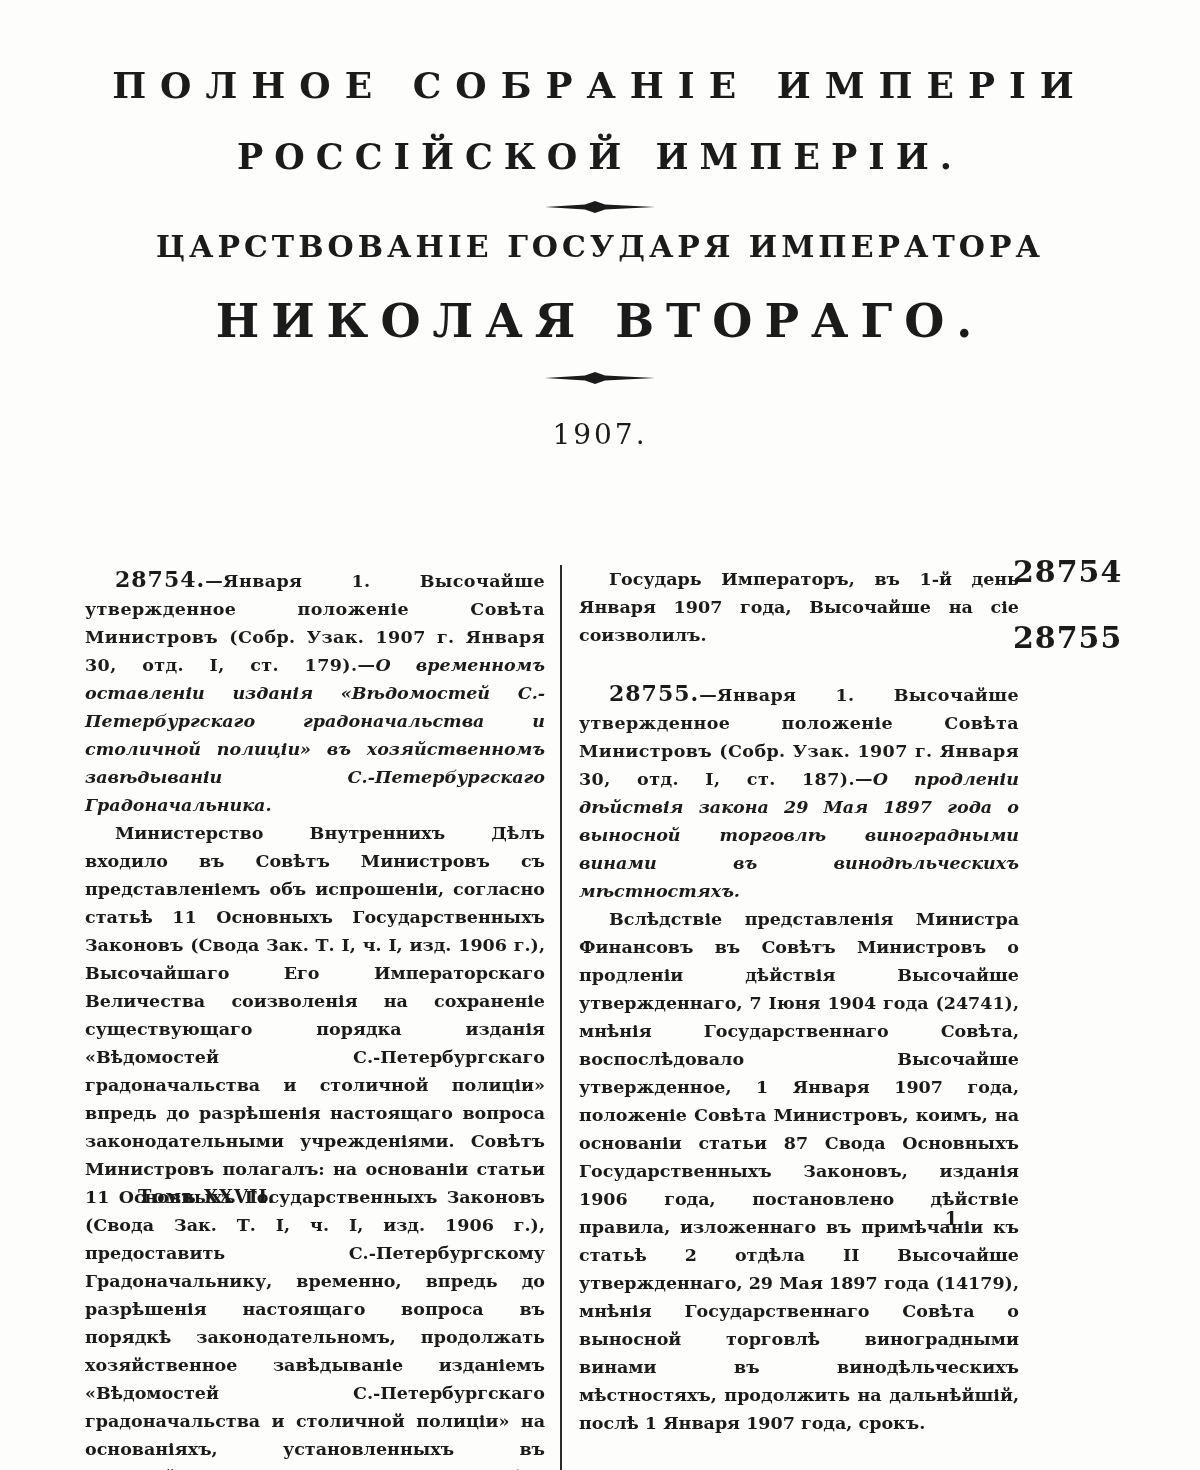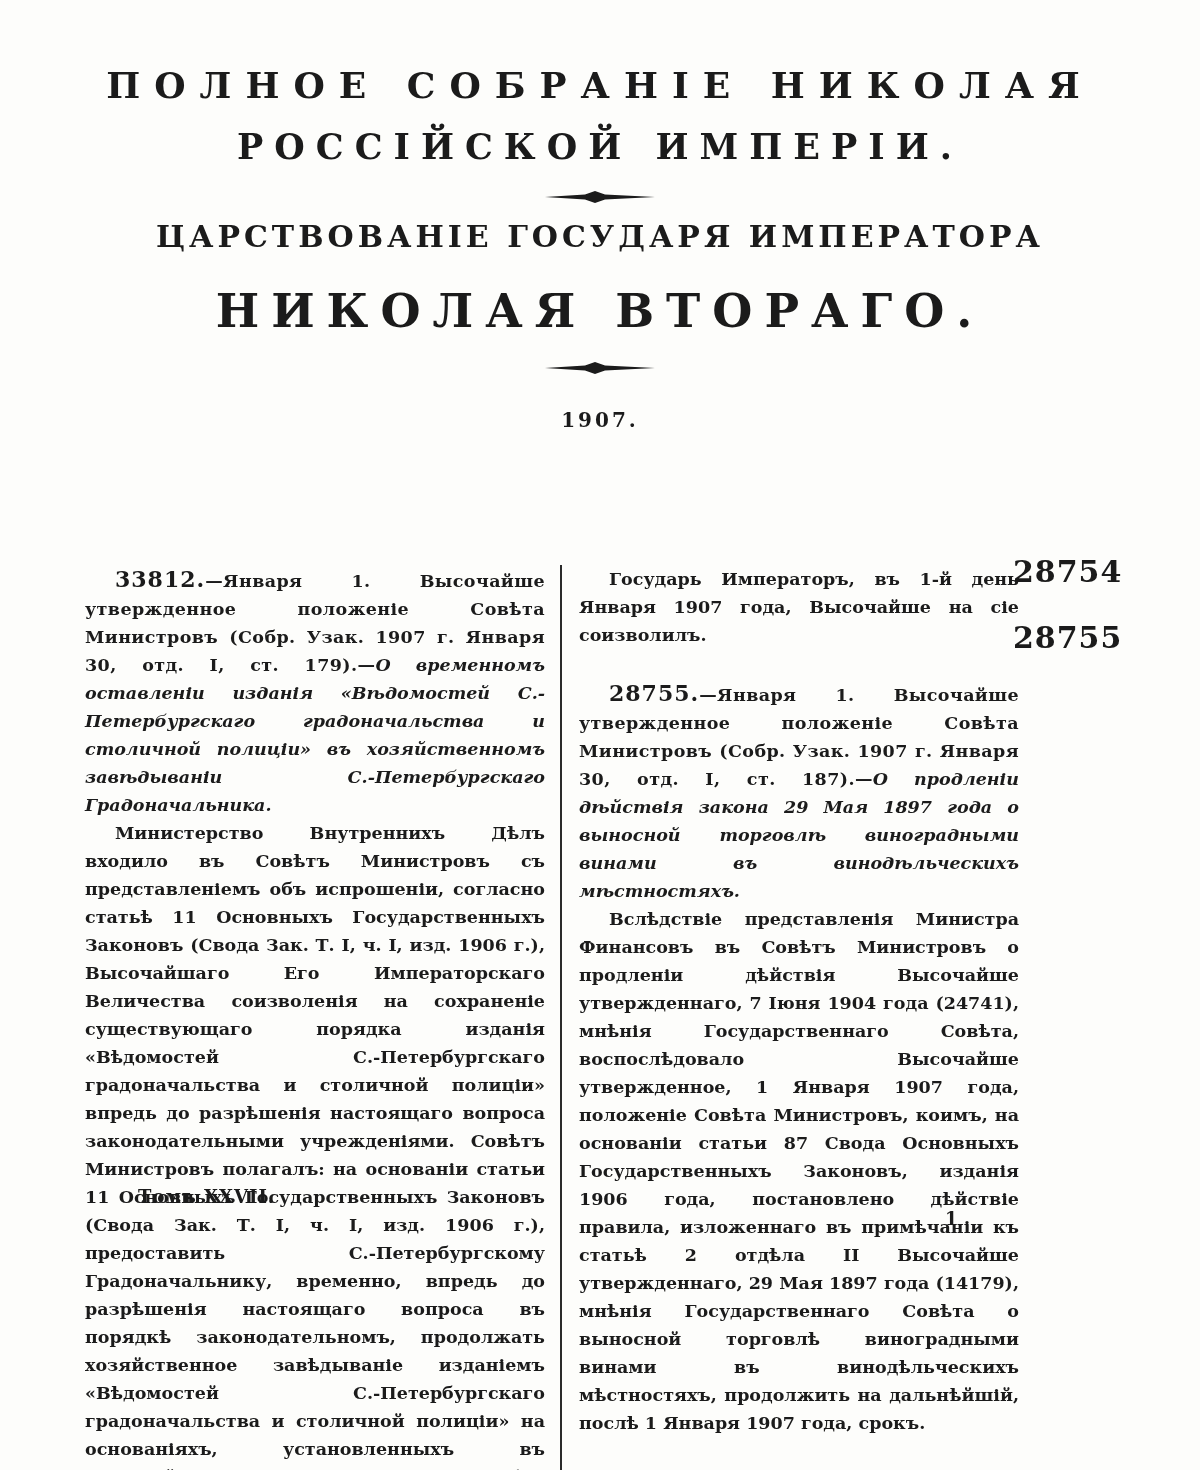--- a/index.html
+++ b/index.html
@@ -13,32 +13,32 @@
     overflow:hidden;
   }
   
   .header { text-align:center; padding-top:64px; }
   .title-1 {
     font-size:36px; font-weight:bold; letter-spacing:14px;
     white-space:nowrap;
   }
   .title-2 {
     font-size:35px; font-weight:bold; letter-spacing:11px;
-    margin-top:20px; white-space:nowrap;
+    margin-top:30px; white-space:nowrap;
   }
   .ornament { display:block; margin:24px auto 0 auto; }
   .reign-1 {
     font-size:30px; font-weight:bold; letter-spacing:4px;
     margin-top:16px; white-space:nowrap;
   }
   .reign-2 {
     font-size:46px; font-weight:bold; letter-spacing:12px;
     margin-top:30px; white-space:nowrap;
   }
-  .year  { font-size:20px; font-weight:bold; letter-spacing:3px; margin-top:34px; }
+  .year  { font-size:28px; font-weight:normal; letter-spacing:3px; margin-top:34px; }
   .month { font-size:28px; font-weight:bold; font-style:italic; letter-spacing:7px; margin-top:20px; }
 
   
   .columns {
     position:absolute; top:565px; left:85px;
     width:1030px; display:flex; align-items:stretch;
   }
   .col { font-size:17.5px; line-height:28px; text-align:justify; font-weight:600; }
   .col-left  { width:460px; padding-right:15px; border-right:2px solid #2a2a2a; min-height:655px; }
   .col-right { width:440px; padding-left:17px; }
@@ -69,21 +69,21 @@
     position:absolute; top:1208px; left:945px;
     font-size:18px; font-weight:bold;
   }
 </style>
 </head>
 <body>
 
 <div class="page">
 
   <div class="header">
-    <div class="title-1">ПОЛНОЕ СОБРАНІЕ НИКОЛАЯ</div>
+    <div class="title-1">ПОЛНОЕ СОБРАНІЕ ИМПЕРІИ</div>
     <div class="title-2">РОССІЙСКОЙ ИМПЕРІИ.</div>
 
     <svg class="ornament" width="110" height="12" viewBox="0 0 110 12">
       <polygon points="0,6 40,3.5 50,0 60,3.5 110,6 60,8.5 50,12 40,8.5" fill="#1b1b1b"></polygon>
     </svg>
 
     <div class="reign-1">ЦАРСТВОВАНІЕ ГОСУДАРЯ ИМПЕРАТОРА</div>
     <div class="reign-2">НИКОЛАЯ ВТОРАГО.</div>
 
     <svg class="ornament" width="110" height="12" viewBox="0 0 110 12">
@@ -93,21 +93,21 @@
     <div class="year">1907.</div>
   </div>
 
   <div class="margin-num mn-1">28754</div>
   <div class="margin-num mn-2">28755</div>
 
   <div class="columns">
 
     <div class="col col-left">
       <p class="entry-head">
-        <span class="entry-num">33812.</span><span class="intro">—Января 1. Высочайше утвержденное положеніе Совѣта Министровъ (Собр. Узак. 1907 г. Января 30, отд. I, ст. 179).—</span><span class="it">О временномъ оставленіи изданія «Вѣдомостей С.-Петербургскаго градоначальства и столичной полиціи» въ хозяйственномъ завѣдываніи С.-Петербургскаго Градоначальника.</span>
+        <span class="entry-num">28754.</span><span class="intro">—Января 1. Высочайше утвержденное положеніе Совѣта Министровъ (Собр. Узак. 1907 г. Января 30, отд. I, ст. 179).—</span><span class="it">О временномъ оставленіи изданія «Вѣдомостей С.-Петербургскаго градоначальства и столичной полиціи» въ хозяйственномъ завѣдываніи С.-Петербургскаго Градоначальника.</span>
       </p>
       <p class="body-par">Министерство Внутреннихъ Дѣлъ входило въ Совѣтъ Министровъ съ представленіемъ объ испрошеніи, согласно статьѣ 11 Основныхъ Государственныхъ Законовъ (Свода Зак. Т. I, ч. I, изд. 1906 г.), Высочайшаго Его Императорскаго Величества соизволенія на сохраненіе существующаго порядка изданія «Вѣдомостей С.-Петербургскаго градоначальства и столичной полиціи» впредь до разрѣшенія настоящаго вопроса законодательными учрежденіями. Совѣтъ Министровъ полагалъ: на основаніи статьи 11 Основныхъ Государственныхъ Законовъ (Свода Зак. Т. I, ч. I, изд. 1906 г.), предоставить С.-Петербургскому Градоначальнику, временно, впредь до разрѣшенія настоящаго вопроса въ порядкѣ законодательномъ, продолжать хозяйственное завѣдываніе изданіемъ «Вѣдомостей С.-Петербургскаго градоначальства и столичной полиціи» на основаніяхъ, установленныхъ въ Высочайшихъ повелѣніяхъ 30 Октября 1893 года,</p>
     </div>
 
     <div class="col col-right">
       <p class="body-par">Государь Императоръ, въ 1-й день Января 1907 года, Высочайше на сіе соизволилъ.</p>
 
       <p class="entry-head gap-top">
         <span class="entry-num">28755.</span><span class="intro">—Января 1. Высочайше утвержденное положеніе Совѣта Министровъ (Собр. Узак. 1907 г. Января 30, отд. I, ст. 187).—</span><span class="it">О продленіи дѣйствія закона 29 Мая 1897 года о выносной торговлѣ виноградными винами въ винодѣльческихъ мѣстностяхъ.</span>
       </p>

